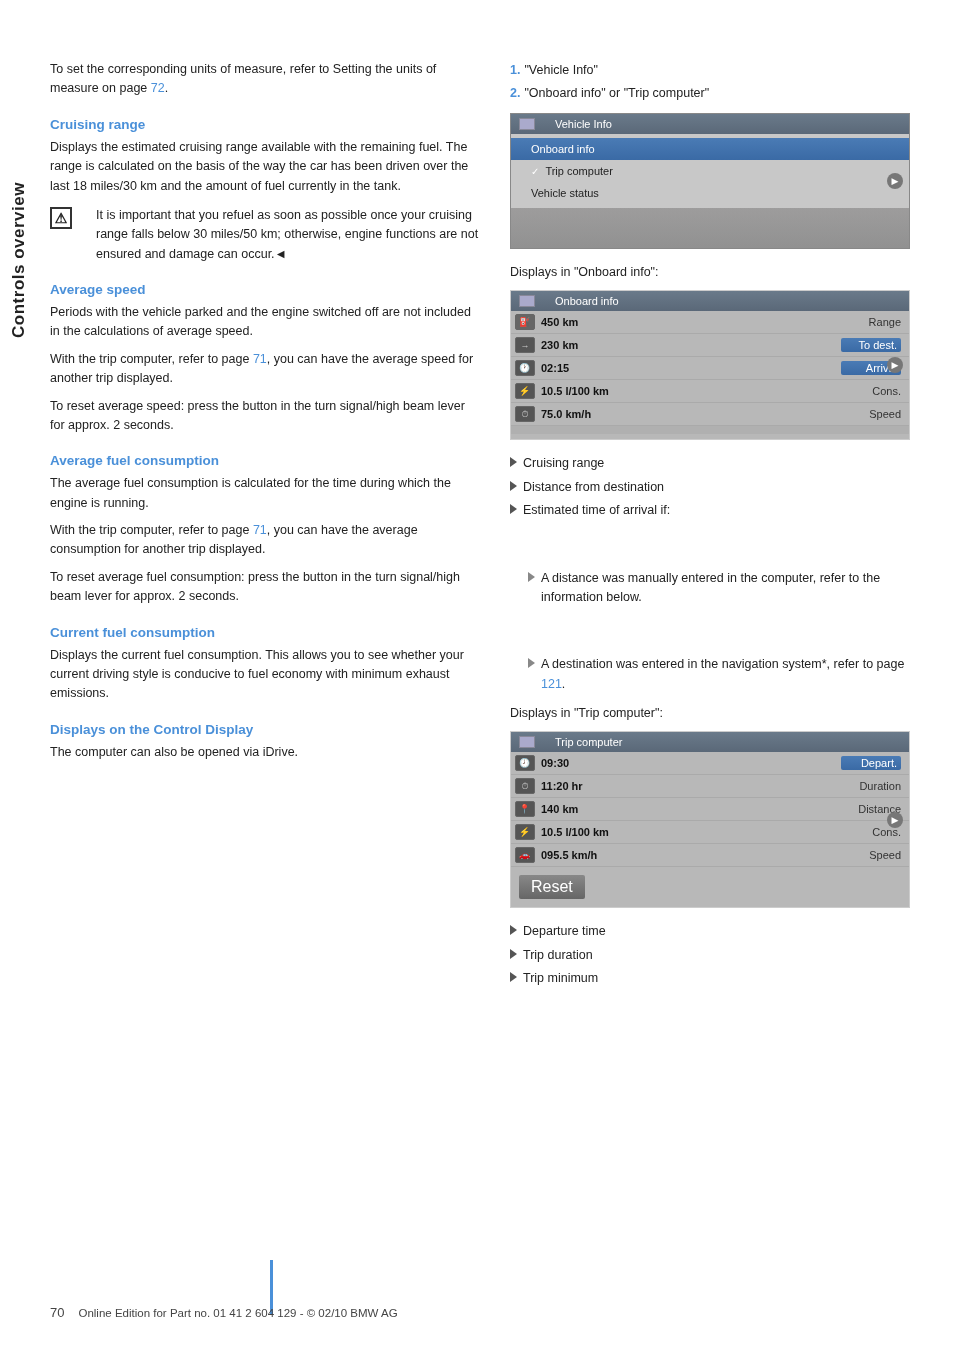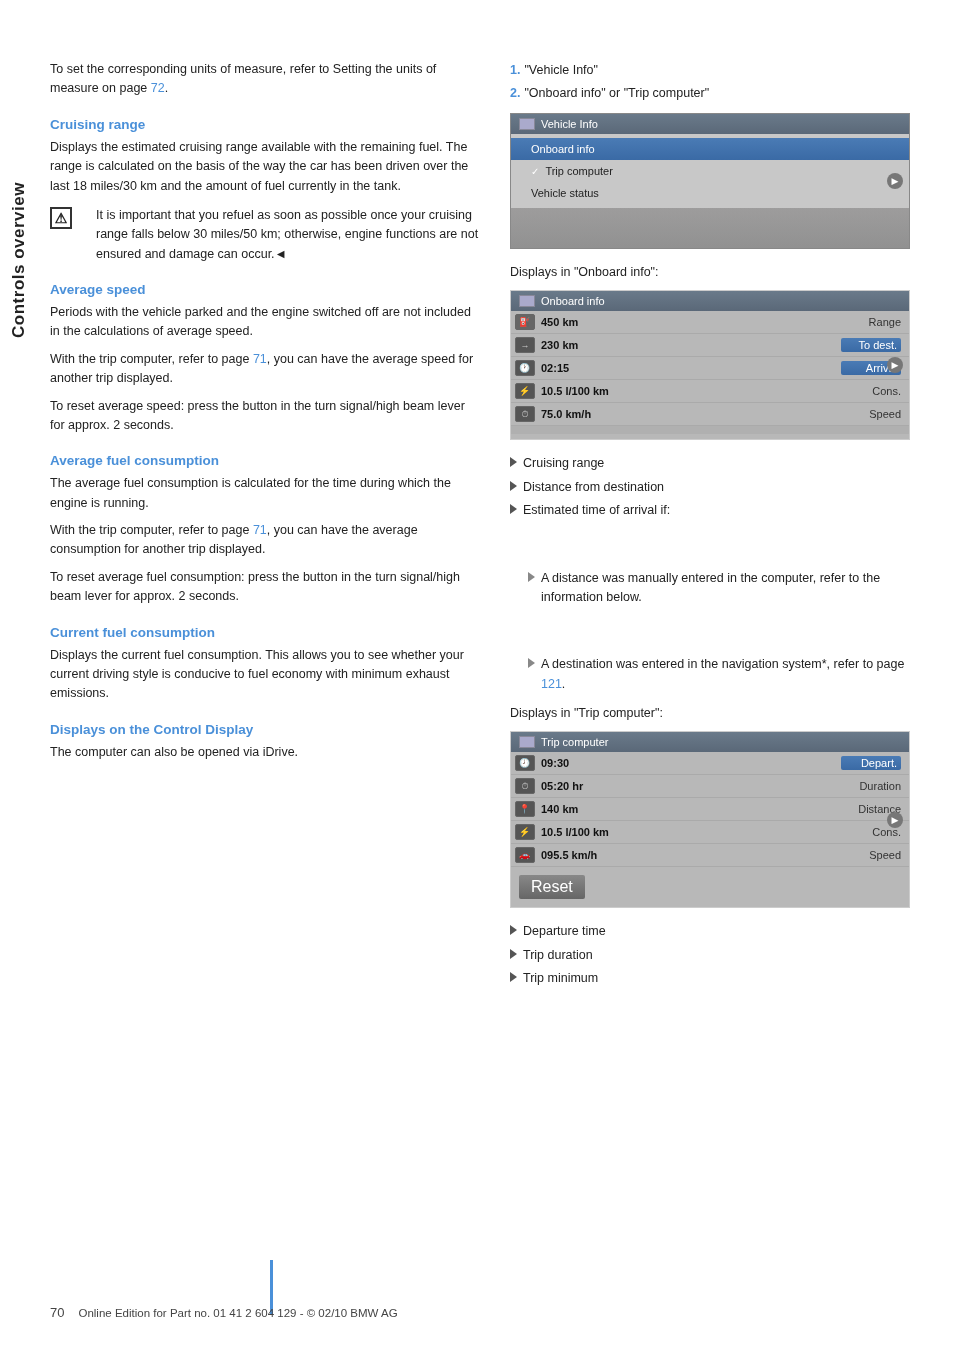--- a/index.html
+++ b/index.html
@@ -172,21 +172,21 @@
       border: 1px solid #888;
       min-height: 130px;
     }
     .screen-title-bar {
       background: linear-gradient(180deg, #6a7a8a 0%, #5a6878 100%);
       color: #fff;
       font-size: 11px;
       padding: 4px 8px;
       display: flex;
       align-items: center;
-      gap: 6px;
+      gap: 20px;
     }
     .screen-title-icon {
       width: 16px;
       height: 12px;
       background: #aac;
       border: 1px solid #889;
       display: inline-block;
     }
     .screen-menu {
       background: #c8c8c8;
@@ -464,21 +464,21 @@
             <span class="screen-title-icon"></span>
             <span>Trip computer</span>
           </div>
           <div class="data-row">
             <div class="data-icon" style="background:#555;color:#ccc;font-size:9px;display:flex;align-items:center;justify-content:center;">🕗</div>
             <span class="data-value">09:30</span>
             <span class="data-label highlight">Depart.</span>
           </div>
           <div class="data-row">
             <div class="data-icon" style="background:#555;color:#ccc;font-size:9px;display:flex;align-items:center;justify-content:center;">⏱</div>
-            <span class="data-value">05:20  hr</span>
+            <span class="data-value">11:20  hr</span>
             <span class="data-label">Duration</span>
           </div>
           <div class="data-row">
             <div class="data-icon" style="background:#555;color:#ccc;font-size:9px;display:flex;align-items:center;justify-content:center;">📍</div>
             <span class="data-value">140    km</span>
             <span class="data-label">Distance</span>
           </div>
           <div class="data-row">
             <div class="data-icon" style="background:#555;color:#ccc;font-size:9px;display:flex;align-items:center;justify-content:center;">⚡</div>
             <span class="data-value">10.5 l/100 km</span>

